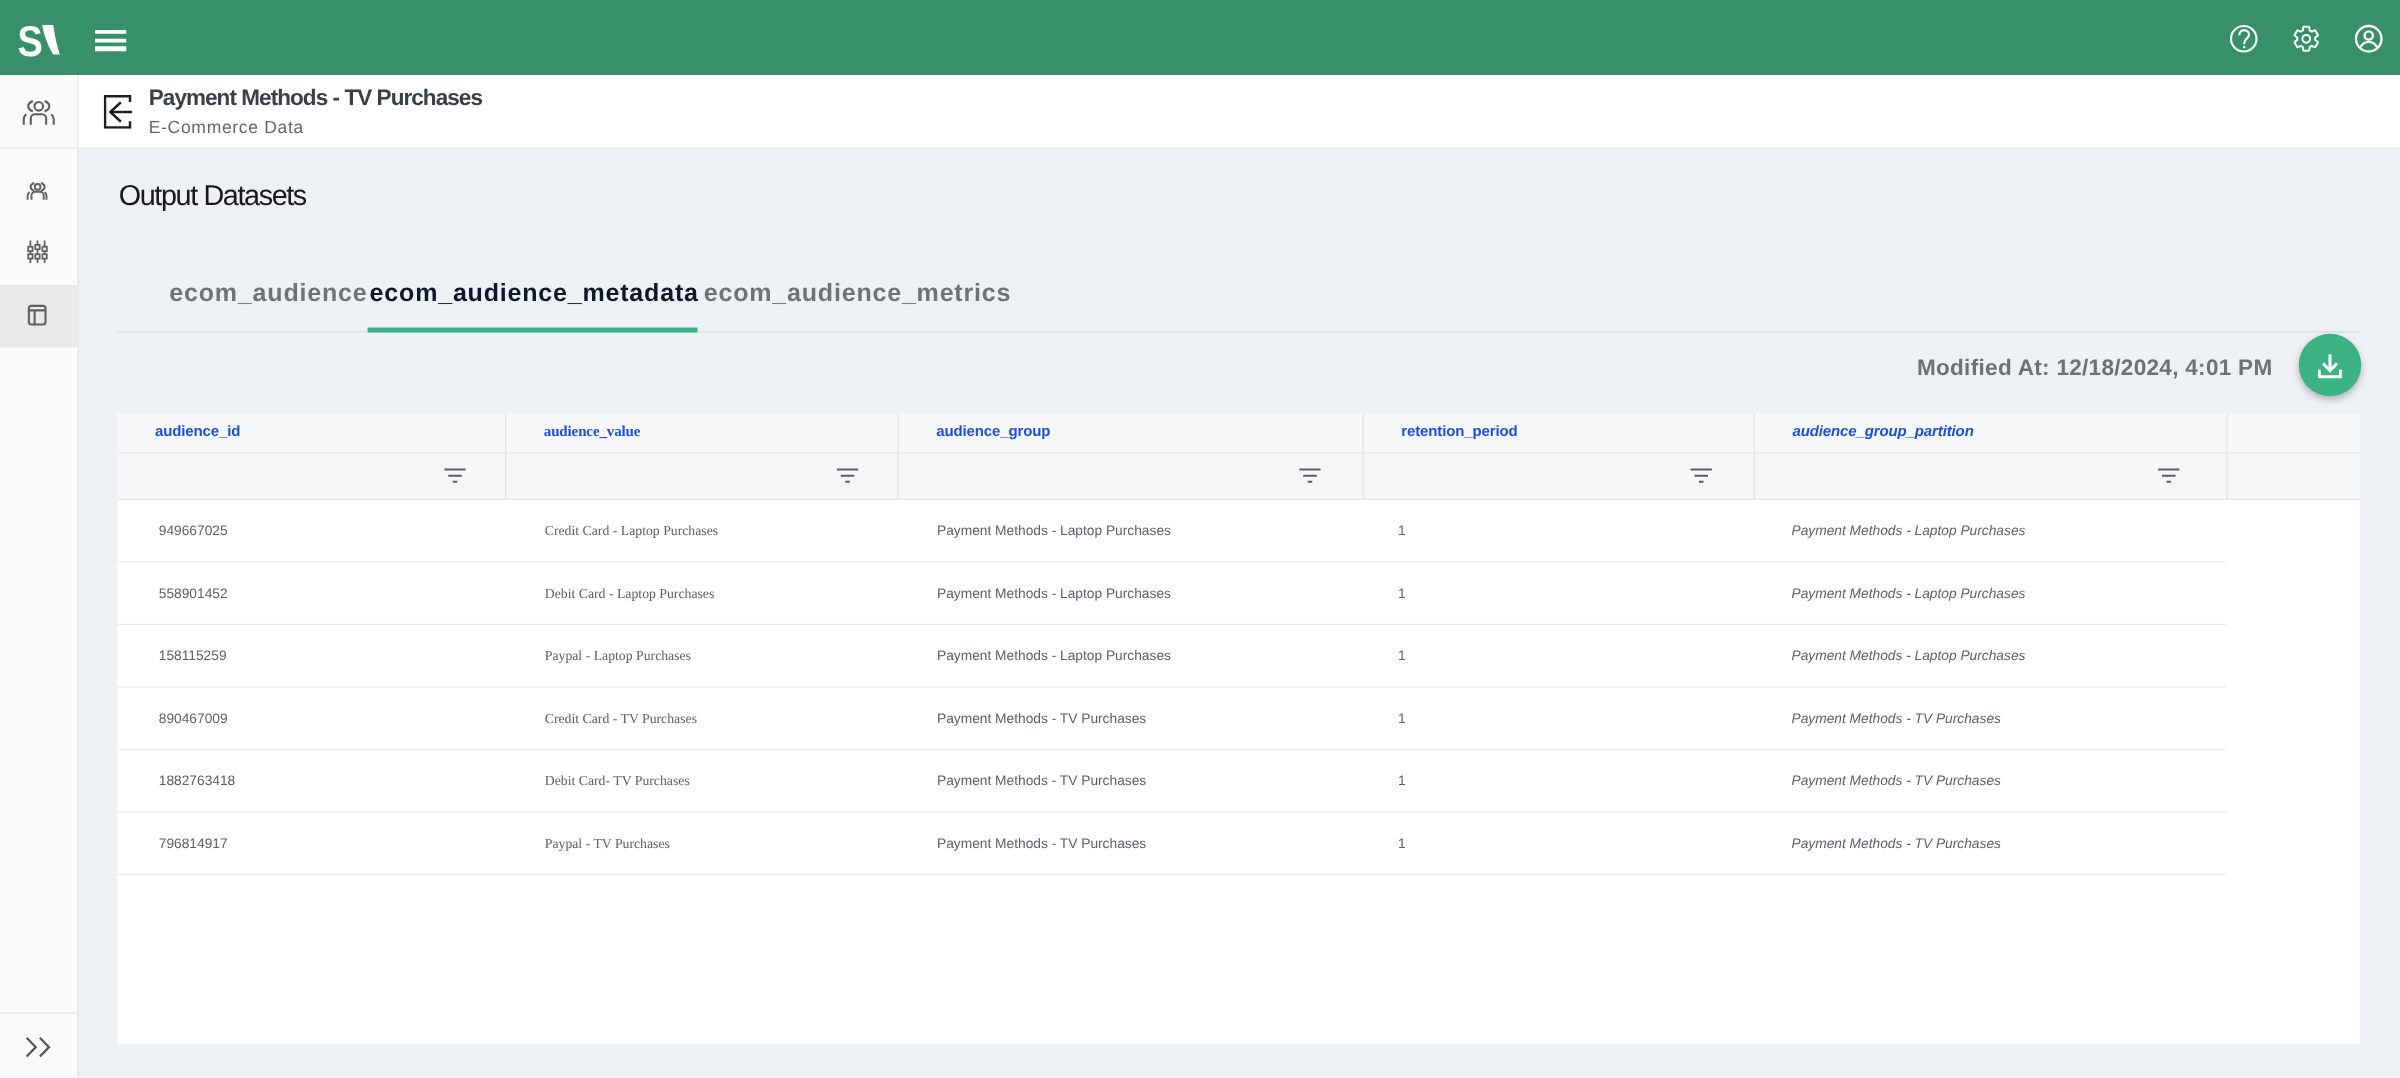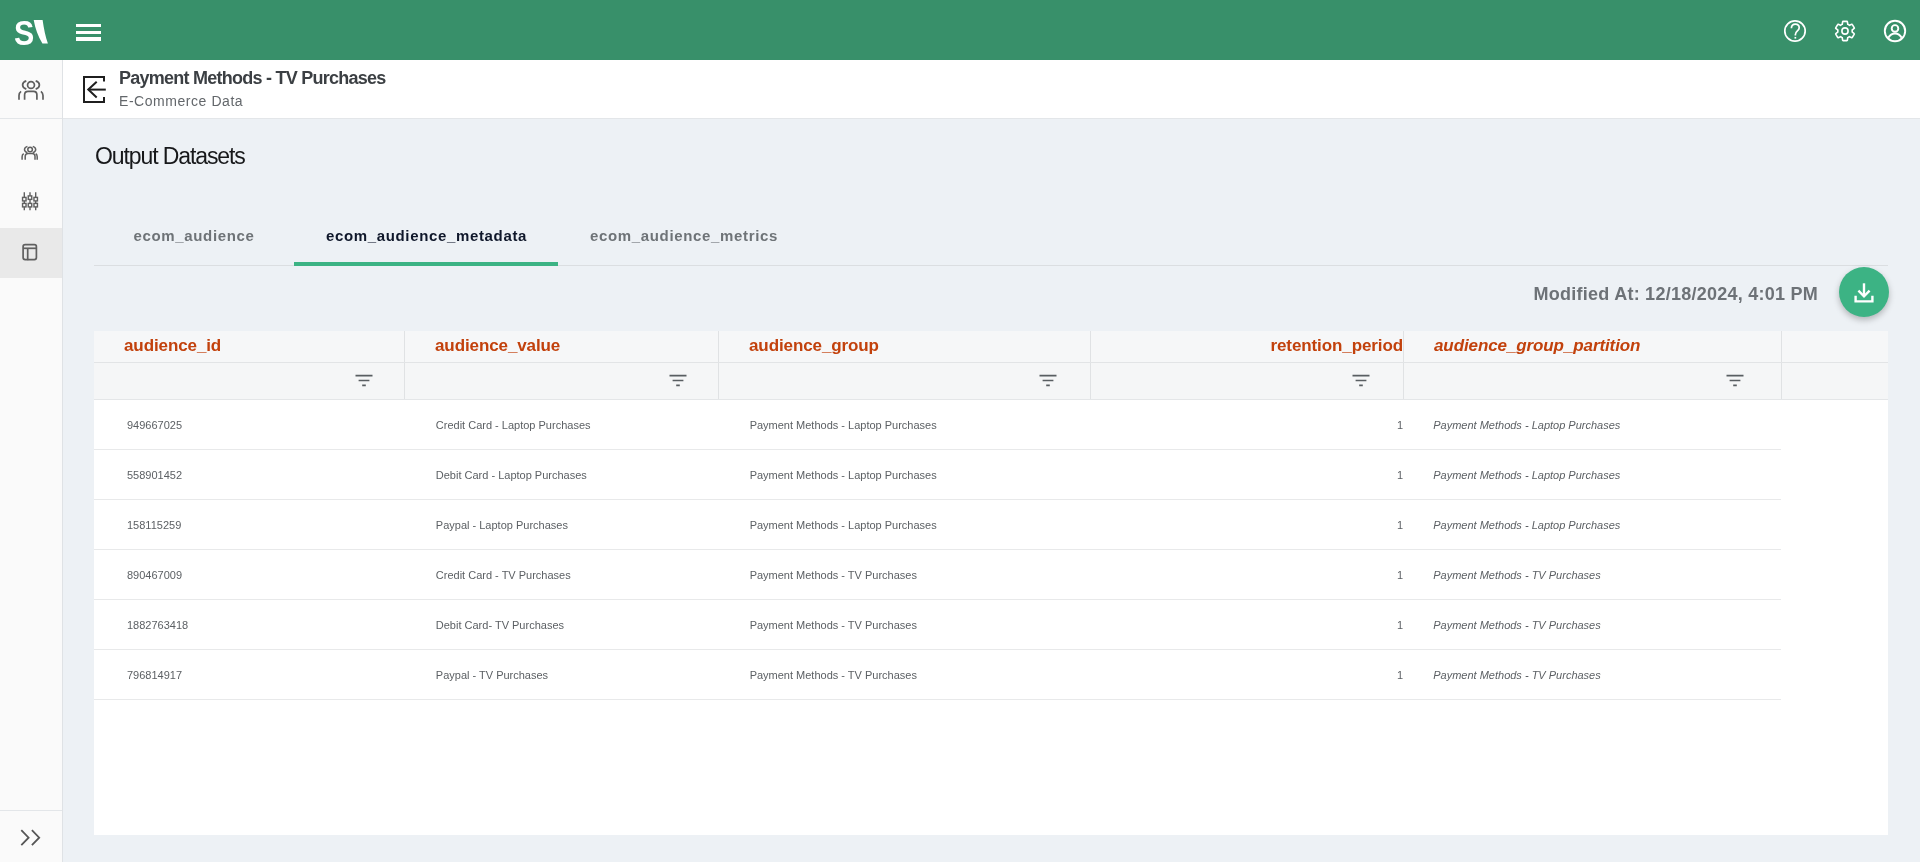--- a/index.html
+++ b/index.html
@@ -14,31 +14,31 @@
 #backicon { position:absolute; left:20px; top:16px; }
 #shtitle { position:absolute; left:56px; top:8px; font-size:18px; font-weight:bold; color:#3b3f43; letter-spacing:-0.75px;}
 #shsub { position:absolute; left:56px; top:33px; font-size:14px; color:#63676b; letter-spacing:0.55px;}
 #sidebar { position:absolute; left:0; top:60px; width:63px; height:802px; background:#fafafa; border-right:1px solid #dfe2e5; }
 #sidetop { position:absolute; left:0; top:0; width:62px; height:59px; border-bottom:1px solid #e3e6e9; }
 .sideicon { position:absolute; left:0; width:62px; text-align:center; }
 #sidesel { position:absolute; left:0; top:168px; width:62px; height:50px; background:#e9e9e9; }
 #sidebot { position:absolute; left:0; top:750px; width:62px; border-top:1px solid #e3e6e9; height:52px; }
 #outputh { position:absolute; left:95px; top:143px; font-size:23px; font-weight:normal; color:#17181a; letter-spacing:-1.1px; }
 #tabs { position:absolute; left:94px; top:219px; height:47px; width:1794px; border-bottom:1px solid #dbdee1; }
-.tab { float:left; height:46px; line-height:33px; text-align:center; font-size:15px; font-weight:bold; color:#6e7377; letter-spacing:0.65px; }
+.tab { float:left; height:46px; line-height:33px; text-align:right; font-size:20px; font-weight:bold; color:#6e7377; letter-spacing:0.65px; }
 #tabul { position:absolute; left:200px; top:43px; width:264px; height:4px; background:#3cb384; }
 #modtxt { position:absolute; right:102px; top:284px; font-size:18px; font-weight:bold; color:#6d7277; letter-spacing:0.25px; }
 #fab { position:absolute; left:1839px; top:267px; width:50px; height:50px; border-radius:50%; background:#3cb384; box-shadow:0 3px 6px rgba(0,0,0,0.25); }
 #card { position:absolute; left:94px; top:331px; width:1794px; height:504px; background:#fff; }
 #thead { position:absolute; left:0; top:0; width:1794px; height:32px; background:#f6f7f8; display:flex; border-bottom:1px solid #e2e4e6; }
 #tfilter { position:absolute; left:0; top:32px; width:1794px; height:37px; background:#f5f6f7; display:flex; border-bottom:1px solid #e4e6e8; }
-.hc { border-right:1px solid #e0e2e4; font-size:17px; font-weight:bold; color:#c2410c; padding-left:30px; line-height:29px; height:100%; letter-spacing:-0.1px; }
+.hc { border-right:1px solid #e0e2e4; font-size:12px; font-weight:bold; color:#1d4ed8; padding-left:30px; line-height:29px; height:100%; letter-spacing:-0.1px; }
 .fc { border-right:1px solid #e0e2e4; height:100%; position:relative; }
 .hc:last-child, .fc:last-child { border-right:none; }
-.w1{width:311px;} .w2{width:314px;} .w3{width:372px;} .w4{width:313px;text-align:right;} .w5{width:378px;font-style:italic;} .w6{width:106px;}
+.w1{width:311px;} .w2{width:314px;font-family:Liberation Serif, serif;} .w3{width:372px;} .w4{width:313px;} .w5{width:378px;font-style:italic;} .w6{width:106px;}
 #rows { position:absolute; left:0; top:69px; width:1687px; }
 .row { height:50px; border-bottom:1px solid #e8e9ea; display:flex; }
 .dc { font-size:11px; color:#5b5f63; padding-left:31px; line-height:51px; overflow:hidden; white-space:nowrap; }
 .dc.w1 { padding-left:33px; } .dc.w4 { padding-left:28px; } .dc.w5 { padding-left:30px; }
 .ficon { position:absolute; top:8px; }
 </style>
 </head>
 <body>
 <div id="topbar">
   <svg id="logo" width="42" height="30" viewBox="0 0 42 30">

